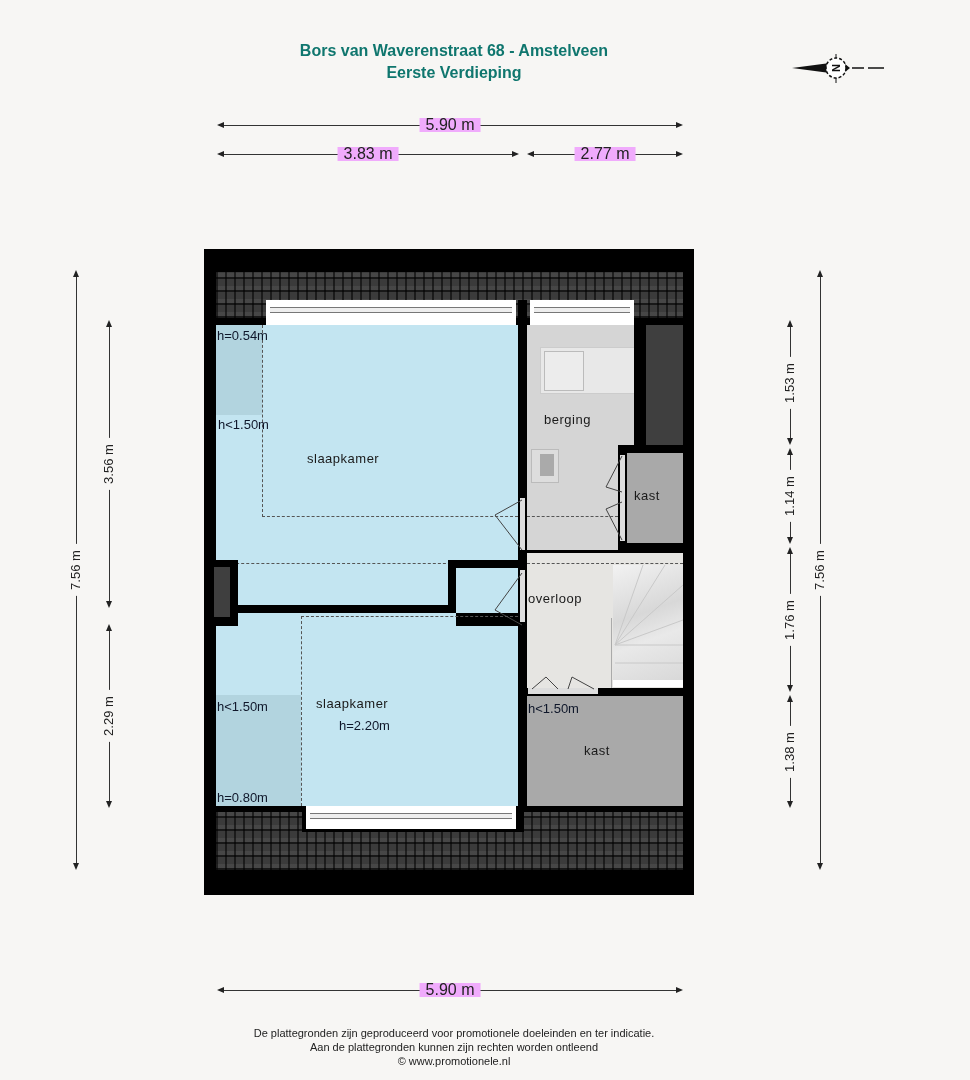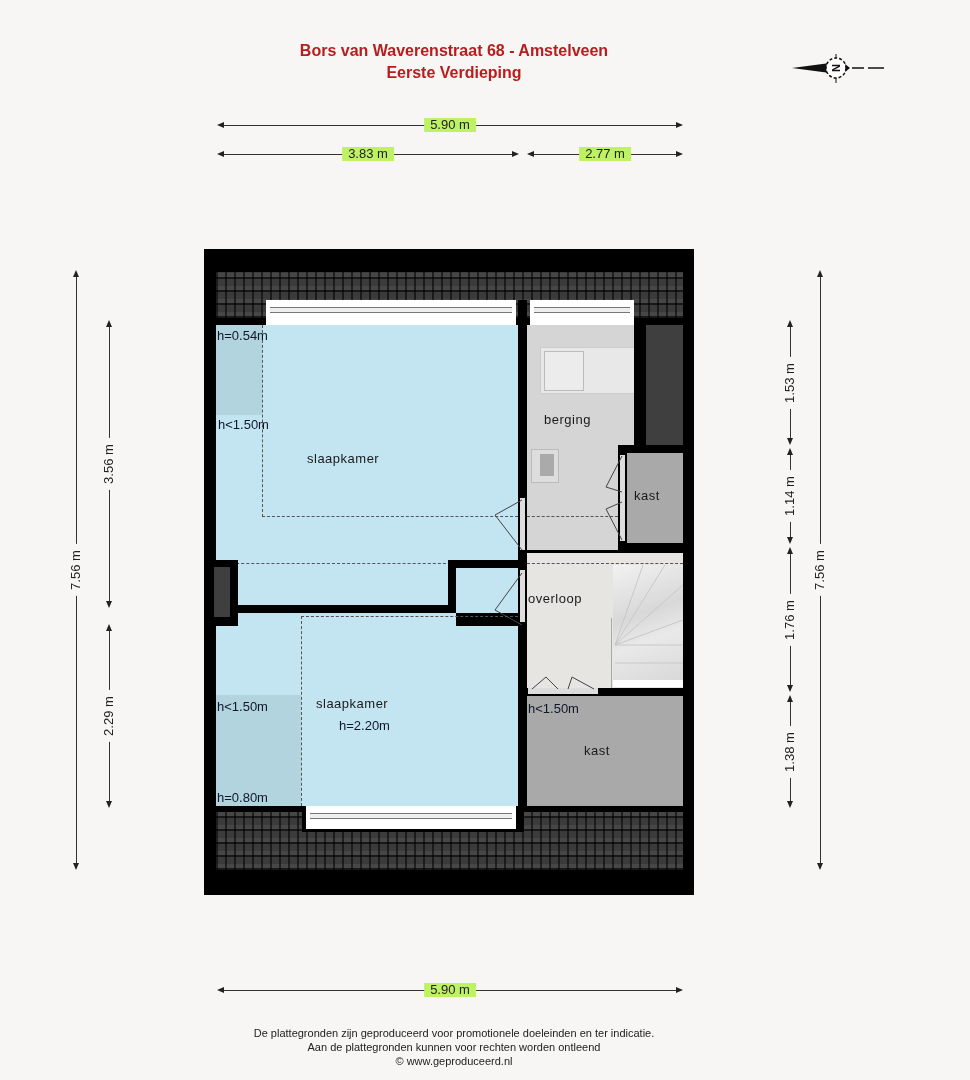--- a/index.html
+++ b/index.html
@@ -7,30 +7,30 @@
       width: 970px; height: 1080px;
       background: #f7f6f4;
       position: relative;
       overflow: hidden;
       font-family: "Liberation Sans", "DejaVu Sans", sans-serif;
       color: #111;
     }
     .abs { position: absolute; }
     .title {
       left: 0; width: 908px; text-align: center;
-      font-weight: bold; font-size: 16px; color: #b91c1c;
+      font-weight: bold; font-size: 16px; color: #0f766e;
     }
     .dim-h { height: 14px; }
     .dim-h .line { position: absolute; top: 7px; height: 1px; background: #333; left: 4px; right: 4px; }
     .dim-h .arr-l, .dim-h .arr-r { position: absolute; top: 4px; width: 0; height: 0; border-top: 3.5px solid transparent; border-bottom: 3.5px solid transparent; }
     .dim-h .arr-l { left: 0; border-right: 7px solid #222; }
     .dim-h .arr-r { right: 0; border-left: 7px solid #222; }
     .dim-h .lbl {
       position: absolute; top: 0; left: 50%; transform: translateX(-50%);
-      background: #bef264; padding: 0 6px; font-size: 13px; line-height: 14px; color: #222; white-space: nowrap;
+      background: #f0abfc; padding: 0 6px; font-size: 16px; line-height: 14px; color: #222; white-space: nowrap;
     }
     .dim-v { width: 14px; }
     .dim-v .line { position: absolute; left: 7px; width: 1px; background: #333; top: 4px; bottom: 4px; }
     .dim-v .arr-t, .dim-v .arr-b { position: absolute; left: 4px; width: 0; height: 0; border-left: 3.5px solid transparent; border-right: 3.5px solid transparent; }
     .dim-v .arr-t { top: 0; border-bottom: 7px solid #222; }
     .dim-v .arr-b { bottom: 0; border-top: 7px solid #222; }
     .dim-v .lbl {
       position: absolute; top: 50%; left: 7px;
       transform: translate(-50%, -50%) rotate(-90deg);
       background: #f7f6f4; padding: 0 6px; font-size: 13px; line-height: 14px; color: #222; white-space: nowrap;
@@ -256,14 +256,14 @@
   </div>
 
 <div class="abs dim-h" style="left:217px; top:983px; width:466px;">
   <div class="line"></div>
     <div class="arr-l"></div>
     <div class="arr-r"></div>
   <span class="lbl">5.90 m</span>
 </div>
 
 <div class="abs footer" style="top:1027px;">De plattegronden zijn geproduceerd voor promotionele doeleinden en ter indicatie.</div>
-<div class="abs footer" style="top:1041px;">Aan de plattegronden kunnen voor rechten worden ontleend</div>
-<div class="abs footer" style="top:1055px;">© www.geproduceerd.nl</div>
+<div class="abs footer" style="top:1041px;">Aan de plattegronden kunnen zijn rechten worden ontleend</div>
+<div class="abs footer" style="top:1055px;">© www.promotionele.nl</div>
 
 </body></html>

